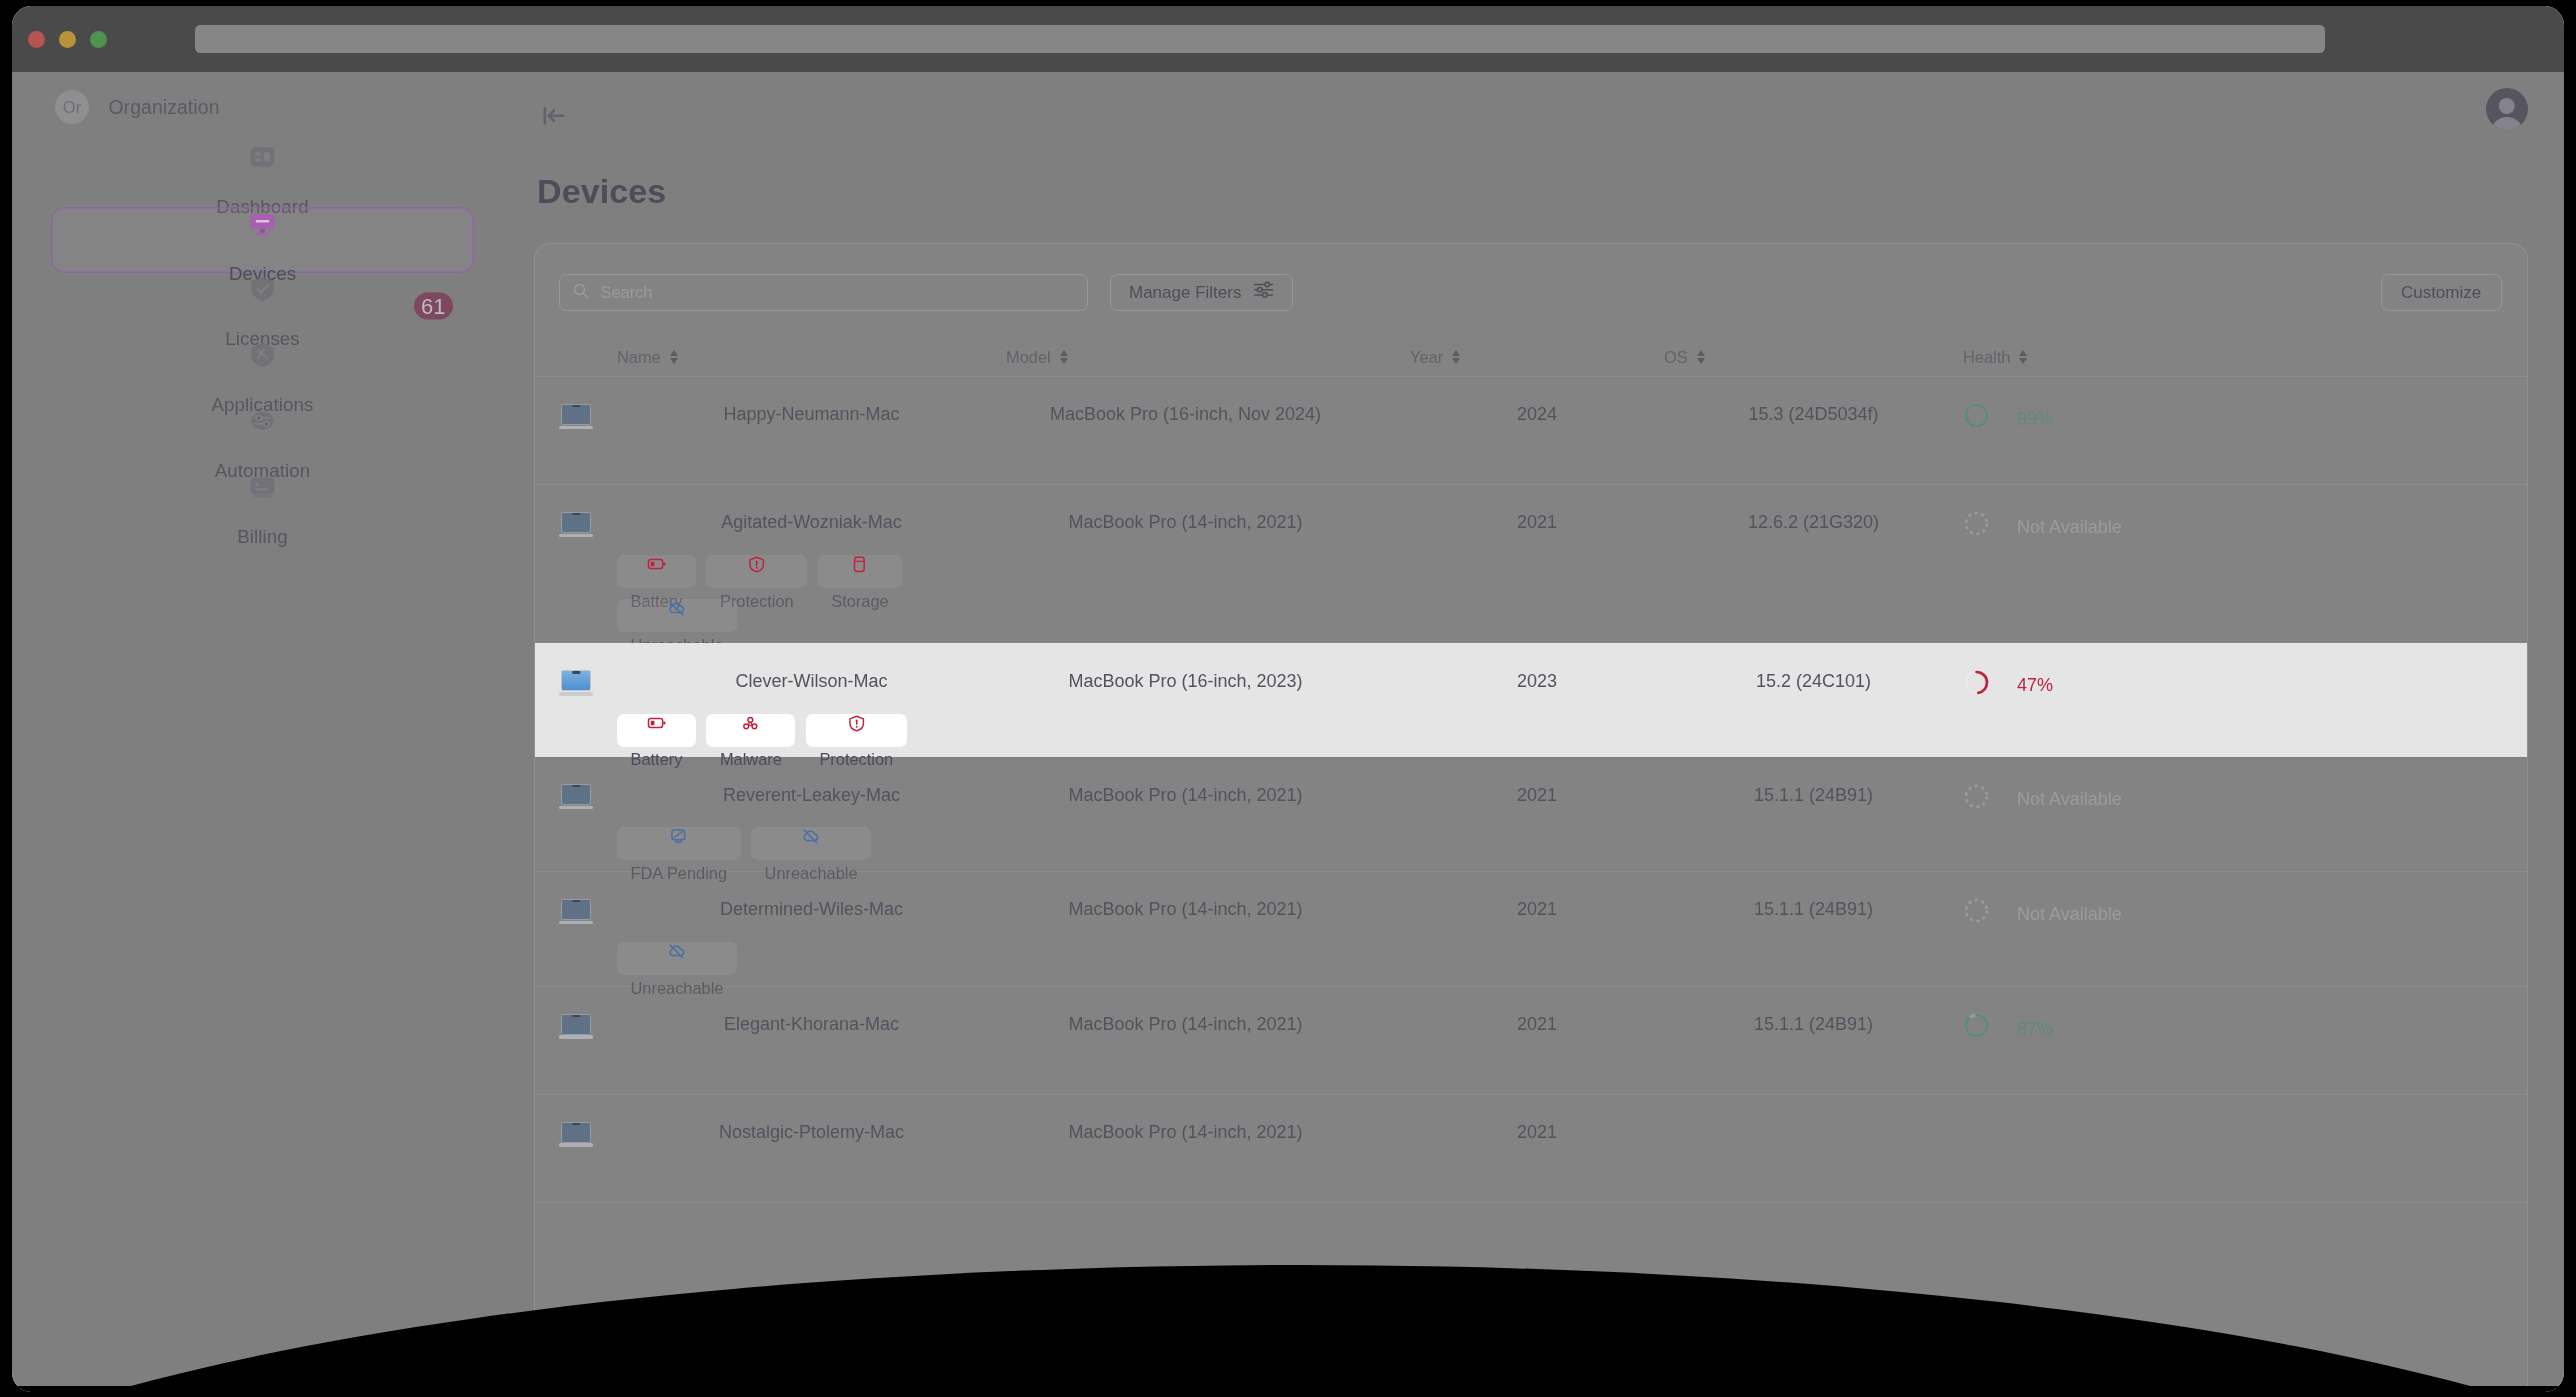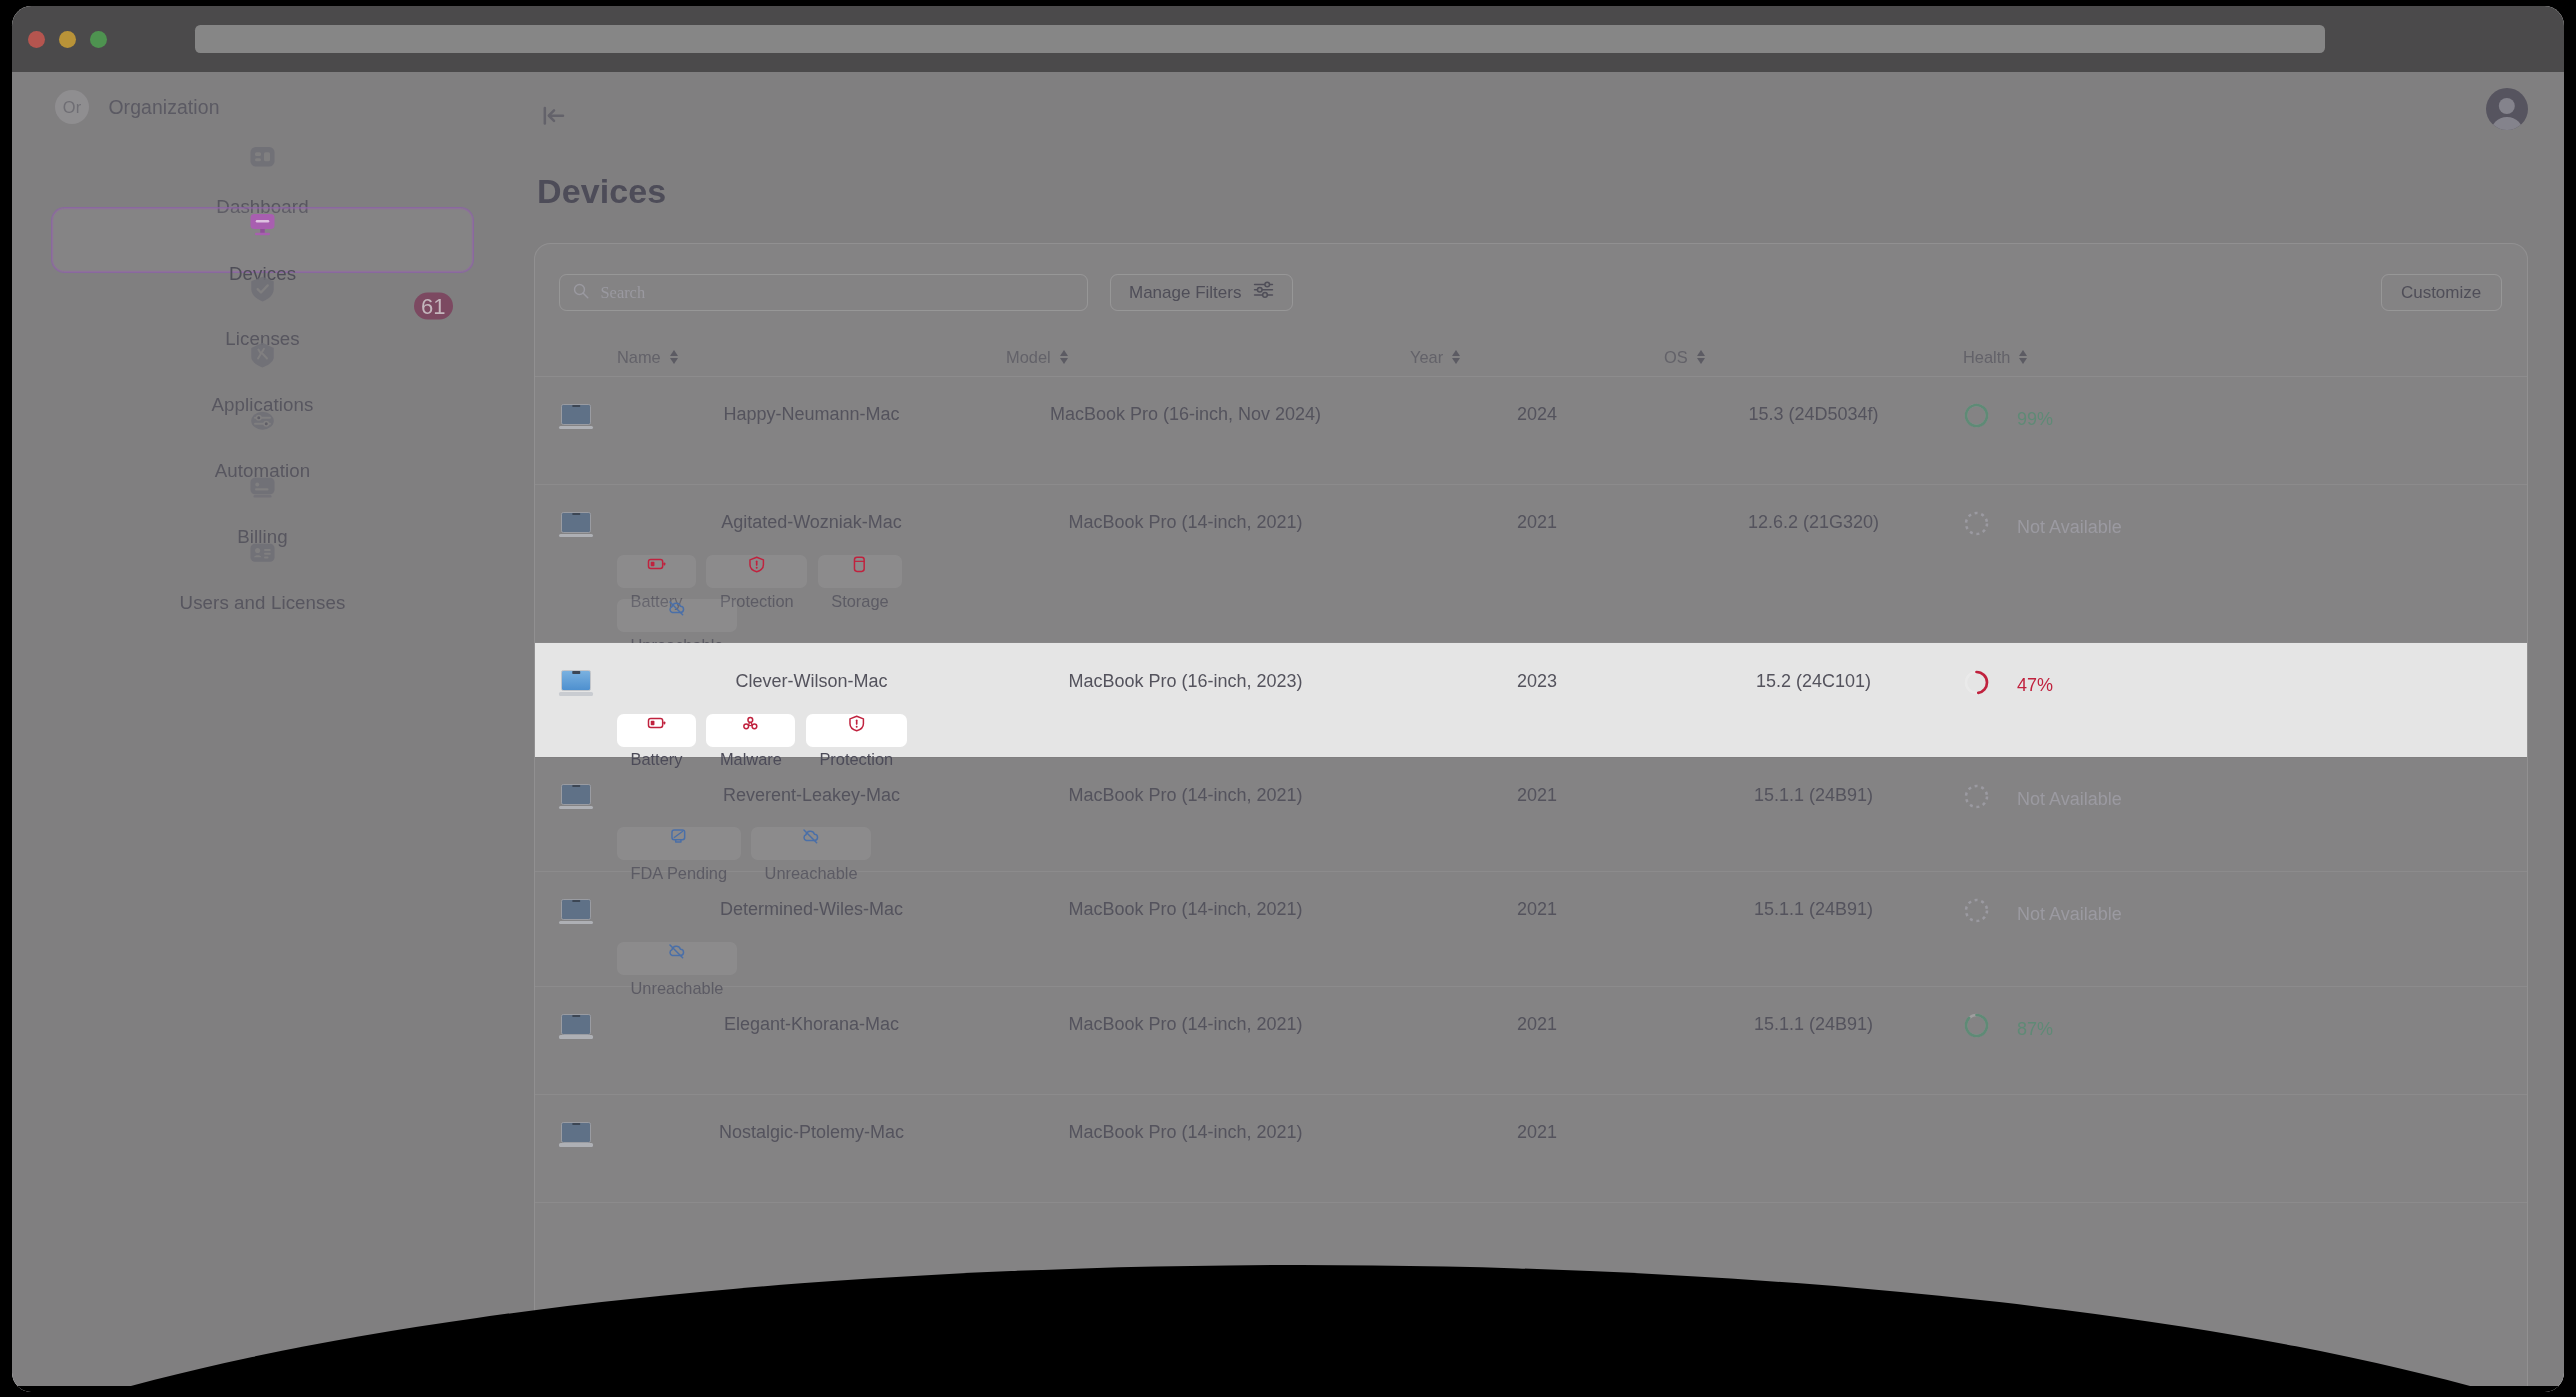--- a/index.html
+++ b/index.html
@@ -164,21 +164,21 @@
   #search-box {
     position: absolute; left: 24px; top: 30px;
     width: 529px; height: 37px;
     border: 0.7px solid rgba(255,255,255,0.16);
     border-radius: 7.5px;
     display: flex; align-items: center;
     padding: 0 12px; gap: 10.5px;
   }
   #search-input {
     background: transparent; border: none; outline: none;
-    font-family: Liberation Serif, serif;
+    font-family: Liberation Sans, sans-serif;
     font-size: 16.4px; color: #9a99a0; width: 100%;
   }
   #search-input::placeholder { color: #9a99a0; }
   #manage-filters {
     position: absolute; left: 575px; top: 30px;
     height: 37px; padding: 0 18px;
     border: 0.7px solid rgba(255,255,255,0.16);
     border-radius: 7.5px;
     display: flex; align-items: center; gap: 12px;
     font-size: 17px; color: #4f4e58;
@@ -368,31 +368,20 @@
           </div>
           <div class="nav-item">
             <span class="nav-icon"><svg width="33" height="33" viewBox="0 0 44 44">
                 <rect x="6" y="9" width="32" height="22" rx="6" fill="#6f6e76" opacity=".85"></rect>
        <circle cx="15" cy="18" r="2.6" fill="#807f80"></circle>
        <rect x="12" y="23" width="18" height="3" rx="1.5" fill="#807f80"></rect>
        <rect x="10" y="32" width="24" height="3.4" rx="1.7" fill="#6f6e76" opacity=".7"></rect>
               </svg></span>
      <span class="nav-label">Billing</span>
           </div>
-          <div class="nav-item">
-            <span class="nav-icon"><svg width="33" height="33" viewBox="0 0 44 44">
-                <rect x="6" y="9" width="32" height="24" rx="6" fill="#6f6e76" opacity=".85"></rect>
-       <circle cx="15.5" cy="18" r="3.4" fill="#807f80"></circle>
-       <path d="M10.5 27 C11.5 23.5 19.5 23.5 20.5 27 Z" fill="#807f80"></path>
-       <rect x="24" y="16" width="9" height="2.6" rx="1.3" fill="#807f80"></rect>
-       <rect x="24" y="21" width="9" height="2.6" rx="1.3" fill="#807f80"></rect>
-       <rect x="24" y="26" width="6" height="2.6" rx="1.3" fill="#807f80"></rect>
-              </svg></span>
-     <span class="nav-label">Users and Licenses</span>
-          </div>
         </div>
 
       <div id="main">
         <div id="page-title">Devices</div>
 
         <div id="panel">
 
           <div id="toolbar">
             <div id="search-box">
               <span>

